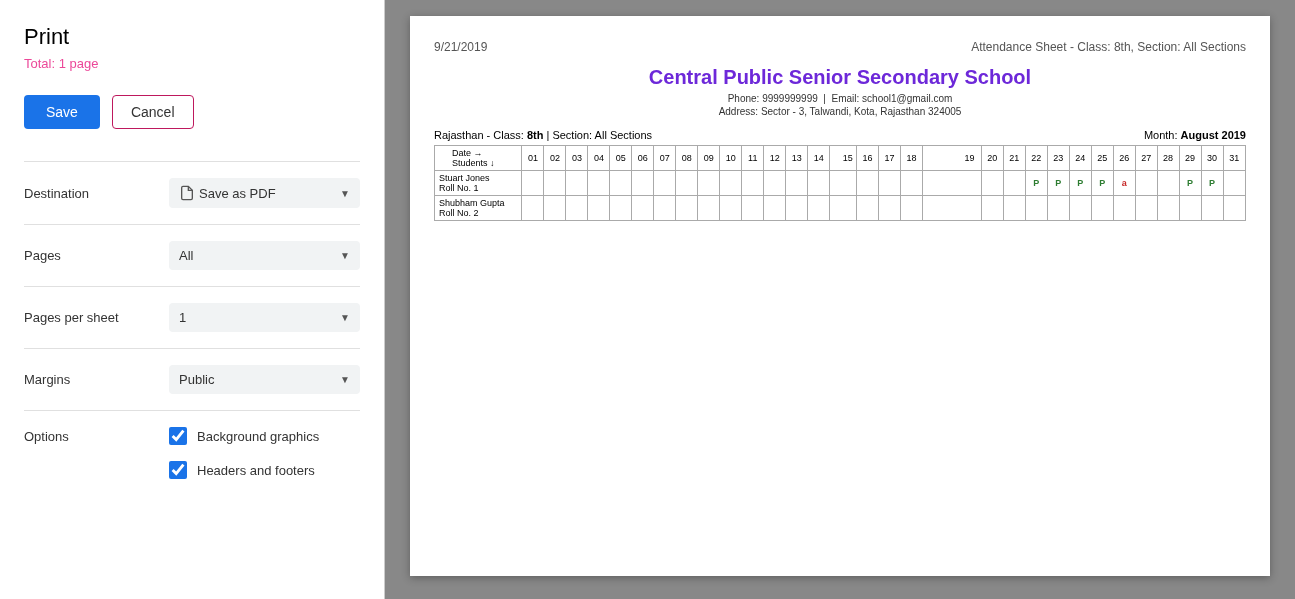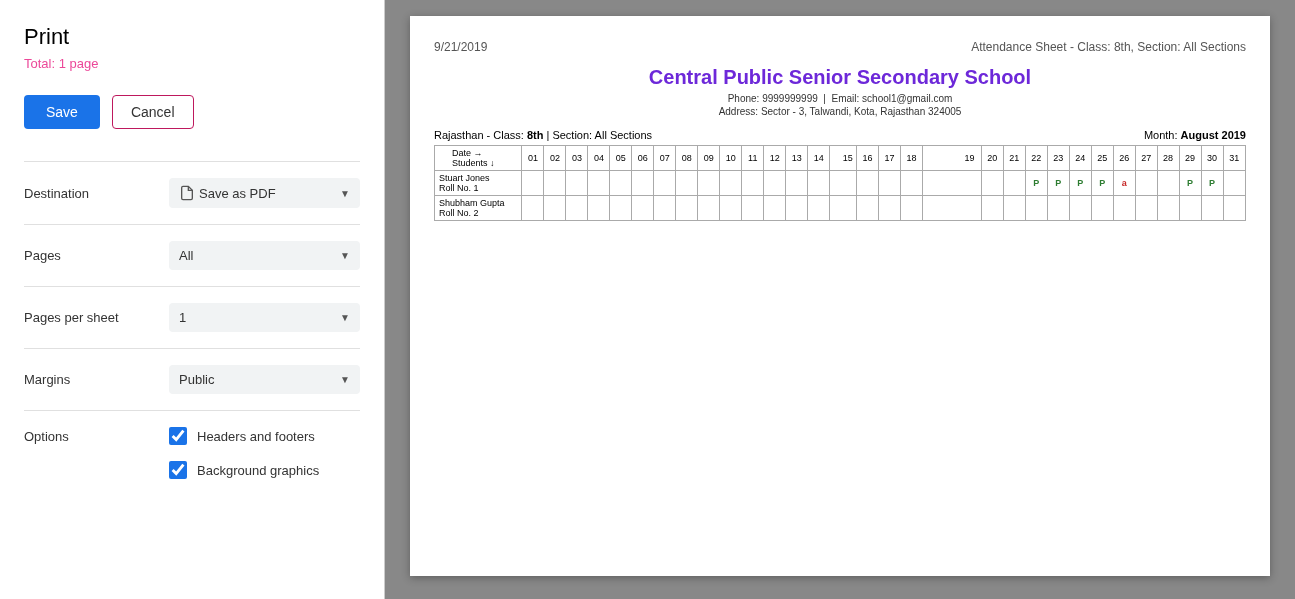--- a/index.html
+++ b/index.html
@@ -322,25 +322,25 @@
       </div>
     </div>
   </div>
 
   <div class="options-row">
     <div class="options-container">
       <div class="options-label">Options</div>
       <div class="checkboxes">
         <div class="checkbox-row">
           <input type="checkbox" class="checkbox-input" checked="" style="">
-          <span class="checkbox-label">Headers and footers</span>
+          <span class="checkbox-label">Background graphics</span>
         </div>
         <div class="checkbox-row">
           <input type="checkbox" class="checkbox-input" checked="" style="">
-          <span class="checkbox-label">Background graphics</span>
+          <span class="checkbox-label">Headers and footers</span>
         </div>
       </div>
     </div>
   </div>
 </div>
 
 <div id="right-panel">
   <div class="page-preview">
     <div class="page-header-row">
       <span>9/21/2019</span>

